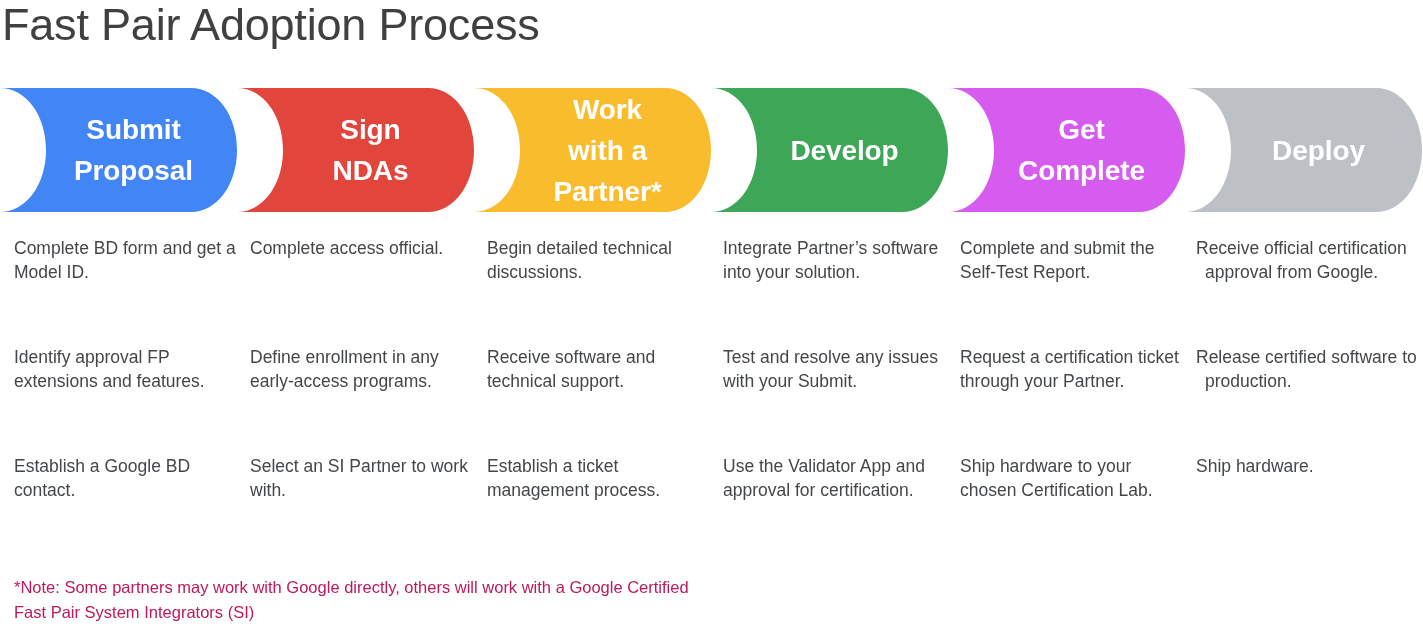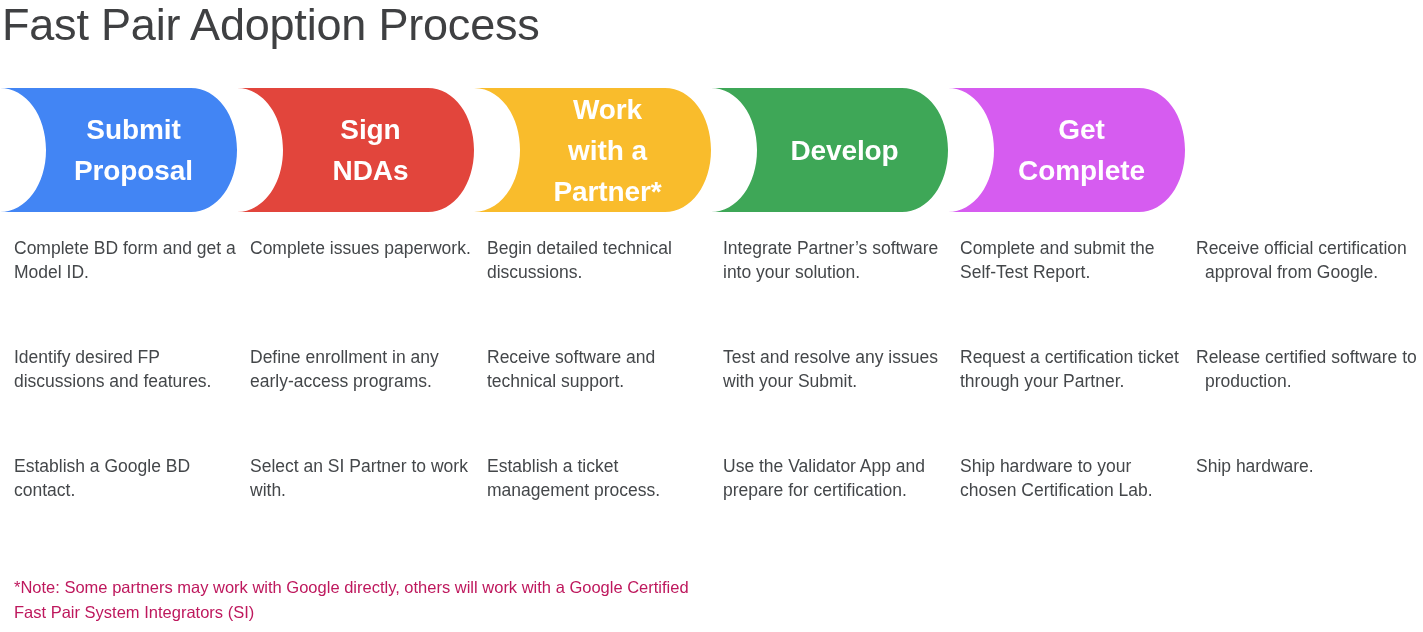--- a/index.html
+++ b/index.html
@@ -158,42 +158,50 @@
       </div>
       <div class="chevron" style="left: 948px;">
         <div class="chev-shape">
           <svg viewBox="0 0 237 124" preserveAspectRatio="none">
             <path d="M 0 0 L 191 0 C 217 0 237 27.28 237 62 C 237 96.72 217 124 191 124 L 0 124 C 26 124 46 96.72 46 62 C 46 27.28 26 0 0 0 Z" fill="#D65CF0"></path>
           </svg>
         </div>
         <div class="chevron-label">Get
 Complete</div>
       </div>
+      <div class="chevron" style="left: 1185px;">
+        <div class="chev-shape">
+          <svg viewBox="0 0 237 124" preserveAspectRatio="none">
+            <path d="M 0 0 L 191 0 C 217 0 237 27.28 237 62 C 237 96.72 217 124 191 124 L 0 124 C 26 124 46 96.72 46 62 C 46 27.28 26 0 0 0 Z" fill="#BDC1C6"></path>
+          </svg>
+        </div>
+        <div class="chevron-label">Deploy</div>
+      </div>
     </div>
 
   <div id="steps-grid">
       <div class="step-column" style="left: 14px;">
         <div class="step-item r0">Complete BD form and get a Model ID.</div>
-        <div class="step-item r1">Identify desired FP discussions and features.</div>
+        <div class="step-item r1">Identify approval FP extensions and features.</div>
         <div class="step-item r2">Establish a Google BD contact.</div>
       </div>
       <div class="step-column" style="left: 250px;">
-        <div class="step-item r0">Complete issues paperwork.</div>
+        <div class="step-item r0">Complete access official.</div>
         <div class="step-item r1">Define enrollment in any early-access programs.</div>
         <div class="step-item r2">Select an SI Partner to work with.</div>
       </div>
       <div class="step-column" style="left: 487px;">
         <div class="step-item r0">Begin detailed technical discussions.</div>
         <div class="step-item r1">Receive software and technical support.</div>
         <div class="step-item r2">Establish a ticket management process.</div>
       </div>
       <div class="step-column" style="left: 723px;">
         <div class="step-item r0">Integrate Partner’s software into your solution.</div>
         <div class="step-item r1">Test and resolve any issues with your Submit.</div>
-        <div class="step-item r2">Use the Validator App and prepare for certification.</div>
+        <div class="step-item r2">Use the Validator App and approval for certification.</div>
       </div>
       <div class="step-column" style="left: 960px;">
         <div class="step-item r0">Complete and submit the Self-Test Report.</div>
         <div class="step-item r1">Request a certification ticket through your Partner.</div>
         <div class="step-item r2">Ship hardware to your chosen Certification Lab.</div>
       </div>
       <div class="step-column indented" style="left: 1196px;">
         <div class="step-item r0">Receive official certification approval from Google.</div>
         <div class="step-item r1">Release certified software to production.</div>
         <div class="step-item r2">Ship hardware.</div>

